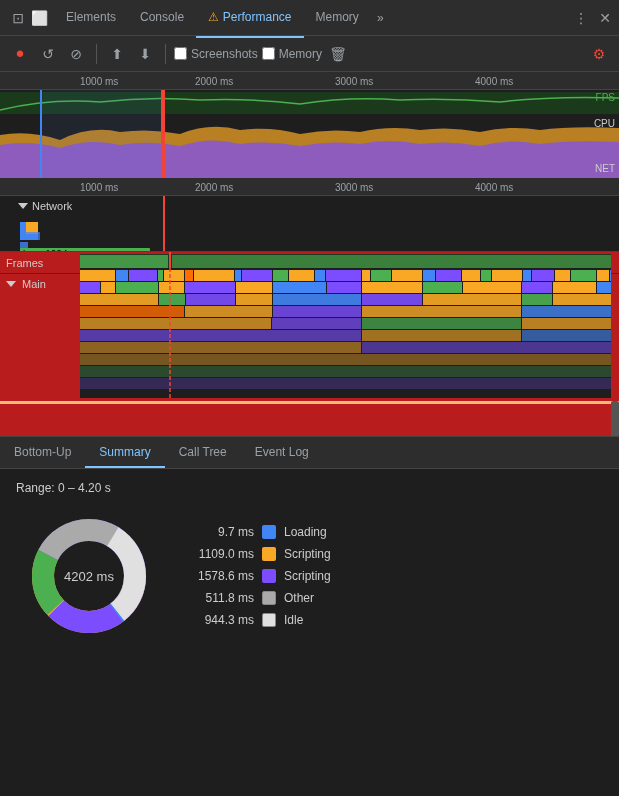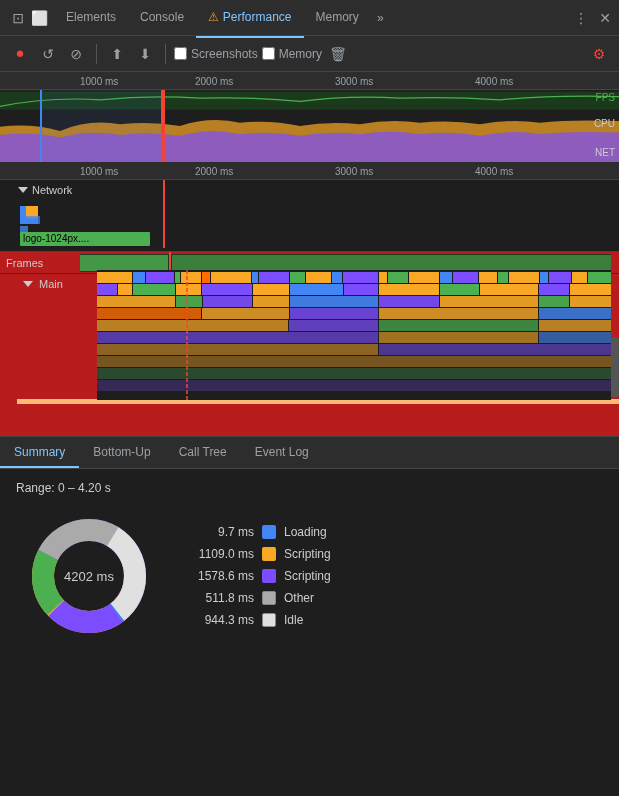--- a/index.html
+++ b/index.html
@@ -46,21 +46,21 @@
     .network-bar { position: absolute; height: 14px; background: #4caf50; border-radius: 1px; font-size: 10px; color: #000; padding: 1px 3px; white-space: nowrap; overflow: hidden; }
     .network-blue-block { position: absolute; background: #4285f4; }
     .network-yellow-block { position: absolute; background: #f9a825; }
 
     
     .bottom-timeline { background: #b91c1c; border-bottom: 1px solid #444; height: 185px; overflow: hidden; position: relative; }
     .frames-row { height: 22px; display: flex; align-items: center; border-bottom: 1px solid #333; position: relative; }
     .row-label { width: 80px; min-width: 80px; font-size: 11px; color: #ccc; padding-left: 6px; display: flex; align-items: center; gap: 4px; }
     .row-content { flex: 1; height: 100%; position: relative; overflow: hidden; }
     .interactions-row { height: 22px; display: flex; align-items: center; border-bottom: 1px solid #333; position: relative; }
-    .main-row { height: 130px; display: flex; align-items: center; border-bottom: 5px solid #fdba74; margin-left: 17px; }
+    .main-row { height: 130px; display: flex; align-items: flex-end; border-bottom: 3px solid #fdba74; }
     .main-content { flex: 1; position: relative; overflow: hidden; }
 
     
     .bottom-panel { background: #1e1e1e; flex: 1; }
     .bottom-tabs { display: flex; border-bottom: 1px solid #444; background: #2d2d2d; height: 32px; align-items: stretch; }
     .bottom-tab { padding: 0 14px; display: flex; align-items: center; cursor: pointer; font-size: 12px; color: #9aa0a6; border-bottom: 2px solid transparent; }
     .bottom-tab.active { color: #80c4ff; border-bottom: 2px solid #80c4ff; }
     .bottom-content { padding: 12px 16px; }
     .range-text { font-size: 12px; color: #ccc; margin-bottom: 16px; }
 
@@ -127,21 +127,21 @@
 
 <div class="timeline-top">
 
   <div class="timeline-ruler">
     <span class="ruler-mark" style="left:80px">1000 ms</span>
     <span class="ruler-mark" style="left:195px">2000 ms</span>
     <span class="ruler-mark" style="left:335px">3000 ms</span>
     <span class="ruler-mark" style="left:475px">4000 ms</span>
   </div>
 
-  <div class="fps-cpu-area" style="height:72px; position:relative;">
+  <div class="fps-cpu-area" style="height:88px; position:relative;">
     <svg class="fps-svg" viewBox="0 0 619 88" preserveAspectRatio="none">
 
       <rect x="0" y="2" width="619" height="22" fill="#1b3a1b"></rect>
       <path d="M0,20 Q50,8 100,12 Q150,6 200,10 Q250,8 300,14 Q350,6 400,10 Q450,8 500,12 Q550,6 619,8" stroke="#4caf50" stroke-width="1.5" fill="none"></path>
 
       <path d="M0,88 L0,45 Q30,40 60,50 Q90,35 120,42 Q150,38 180,44 Q210,32 240,40 Q270,36 300,44 Q330,38 360,42 Q390,35 420,40 Q450,36 480,42 Q510,35 540,40 Q570,36 619,38 L619,88 Z" fill="#f9a825" opacity="0.7"></path>
       <path d="M0,88 L0,55 Q30,50 60,58 Q90,48 120,55 Q150,50 180,56 Q210,46 240,54 Q270,50 300,56 Q330,50 360,54 Q390,48 420,54 Q450,50 480,56 Q510,48 540,54 Q570,50 619,52 L619,88 Z" fill="#7c4dff" opacity="0.7"></path>
     </svg>
     <span class="fps-label" style="position:absolute;right:4px;top:2px;font-size:10px;color:#4caf50;z-index:2;">FPS</span>
     <span class="cpu-label" style="position:absolute;right:4px;top:28px;font-size:10px;color:#ccc;z-index:2;">CPU</span>
@@ -309,25 +309,25 @@
     </div>
 
     <div style="width:8px;background:#2a2a2a;position:relative;">
       <div style="position:absolute;top:0;width:8px;height:60px;background:#555;border-radius:2px;"></div>
     </div>
   </div>
 </div>
 
 <div class="bottom-panel">
   <div class="bottom-tabs">
+    <div class="bottom-tab">
+      <span>Bottom-Up</span>
+    </div>
     <div class="bottom-tab active">
       <span>Summary</span>
-    </div>
-    <div class="bottom-tab">
-      <span>Bottom-Up</span>
     </div>
     <div class="bottom-tab">
       <span>Call Tree</span>
     </div>
     <div class="bottom-tab">
       <span>Event Log</span>
     </div>
   </div>
   <div class="bottom-content">
     <div class="range-text">Range: 0 – 4.20 s</div>

